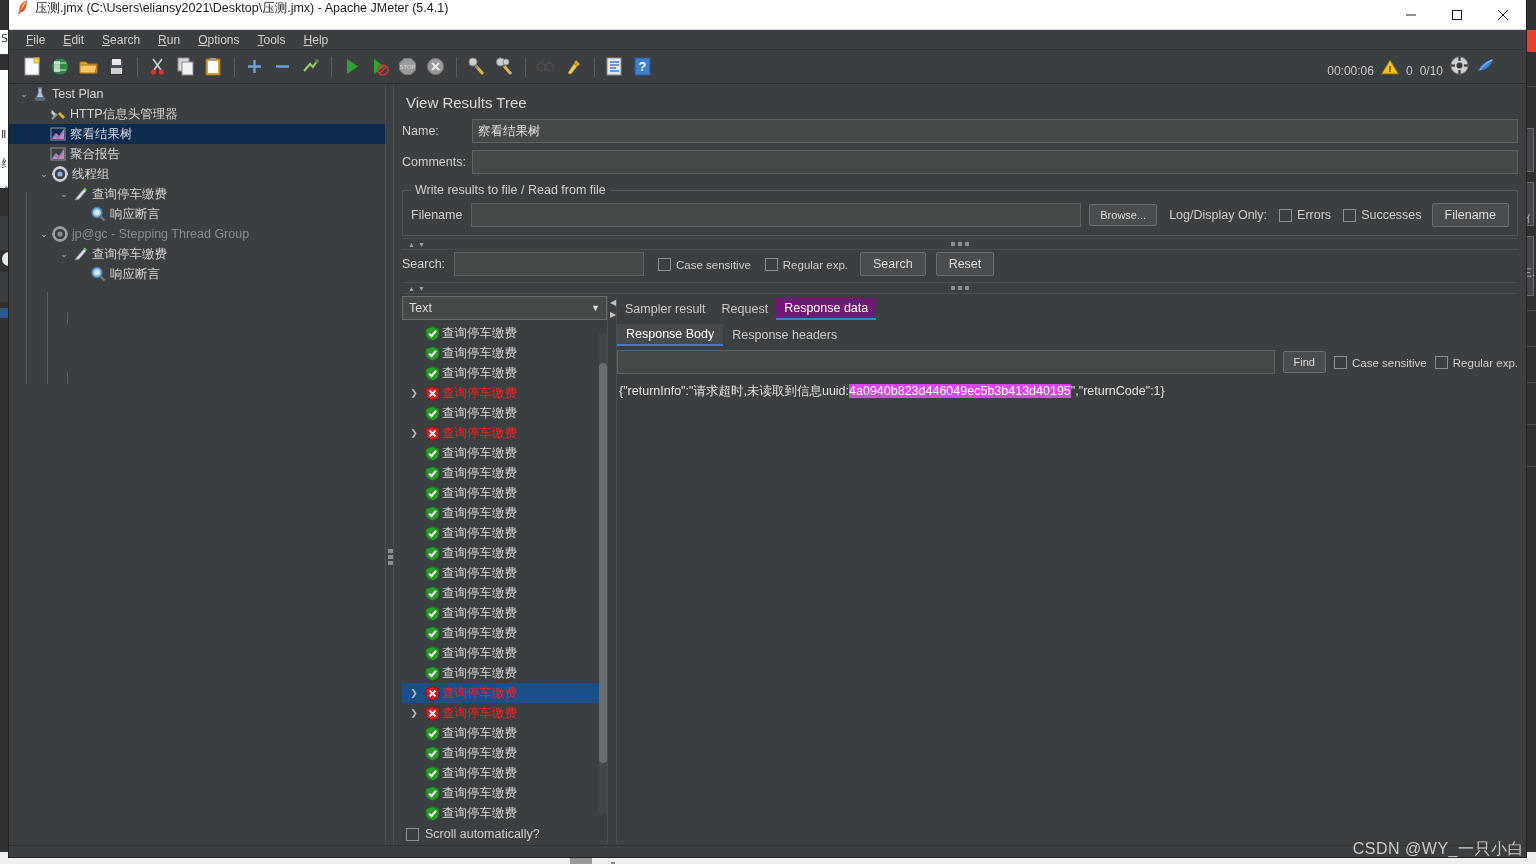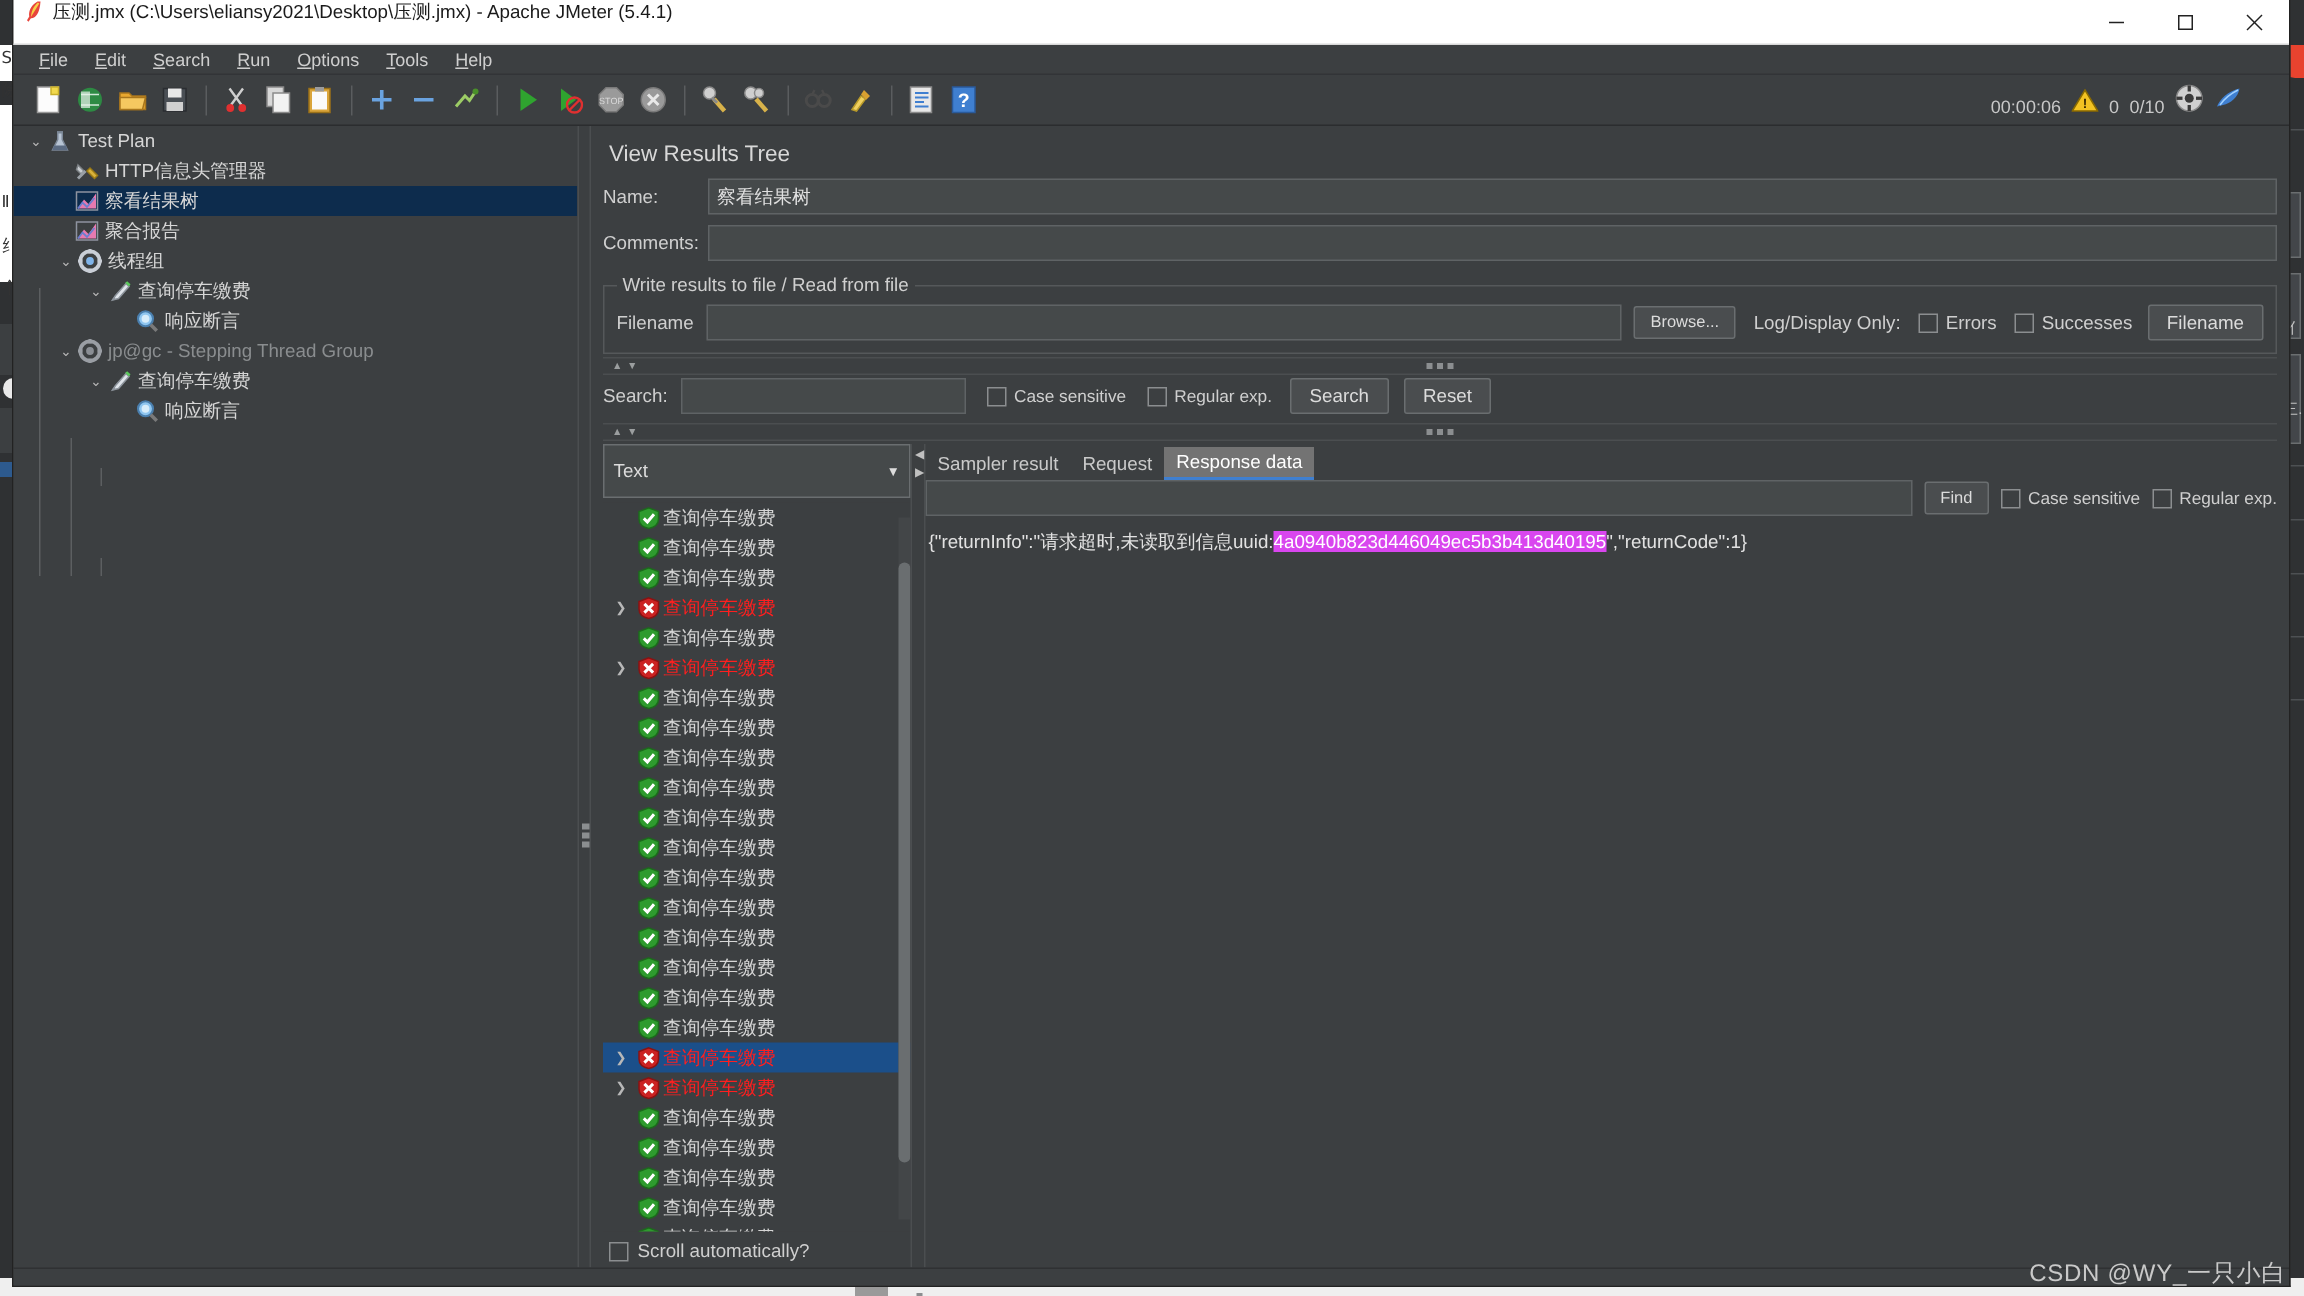--- a/index.html
+++ b/index.html
@@ -107,42 +107,42 @@
 
   .hsplit { height:12px; display:flex; align-items:center; position:relative;
             border-top:1px solid #4b4e50; border-bottom:1px solid #4b4e50; margin:2px 0; }
   .hsplit .arrows { font-size:7px; color:#9b9e9f; padding-left:6px; letter-spacing:3px; }
   .hsplit .dots { position:absolute; left:50%; transform:translateX(-50%); display:flex; gap:3px; }
   .hsplit .dots i { width:4px; height:4px; background:#8b8e90; display:block; }
 
   
   #lower { flex:1; display:flex; min-height:0; }
   #resultlist { width:205px; flex:none; display:flex; flex-direction:column; min-height:0; }
-  .combo { height:36px; background:#45494a; border:1px solid #6a6e70; display:flex; align-items:center;
+  .combo { height:24px; background:#45494a; border:1px solid #6a6e70; display:flex; align-items:center;
            padding:0 6px; color:#dcdcdc; font-size:12.5px; margin-bottom:3px; }
   .combo .carat { margin-left:auto; font-size:9px; }
   #rl-scroll { flex:1; overflow:hidden; position:relative; background:#3c3f41; }
   .rrow { height:20px; display:flex; align-items:center; font-size:12.5px; color:#d6d6d6; padding-left:4px;}
   .rrow.fail { color:#ff1f1f; }
   .rrow.selected { background:#1b4f8a; }
   .rrow .arw { width:16px; text-align:center; color:#b8b8b8; font-size:9px; flex:none;}
   .rrow .shield { width:20px; flex:none; display:flex; align-items:center; justify-content:center;}
   #rl-bar { position:absolute; right:0; top:10px; width:8px; bottom:8px; background:#434648; }
   #rl-bar i { position:absolute; left:0; width:8px; top:30px; height:400px; background:#6a6e70; border-radius:4px;}
   #scrollauto { height:22px; display:flex; align-items:center; gap:6px; padding-left:4px; margin-top:2px;}
 
   #rsplit { width:10px; flex:none; position:relative; border-left:1px solid #4b4e50;border-right:1px solid #4b4e50;}
   #rsplit .ar { position:absolute; left:2px; color:#c0c0c0; font-size:8px; }
   #rsplit .grip { position:absolute; left:3px; top:566px; }
   #rsplit .grip i { display:block; width:4px; height:4px; background:#8b8e90; margin-bottom:3px; }
 
   #detail { flex:1; min-width:0; display:flex; flex-direction:column; }
   .tabs { display:flex; align-items:flex-end; height:24px; }
   .tab { padding:2px 8px; font-size:12.5px; color:#cacaca; height:22px; display:flex;align-items:center;}
-  .tab.active { color:#ffffff; background:#737373; border-bottom:2px solid #3f7fd0; }
+  .tab.active { color:#ffffff; background:#701a75; border-bottom:2px solid #3f7fd0; }
   .subtabs { display:flex; align-items:flex-end; height:24px; margin-top:2px; margin-bottom:4px;}
   .subtab { padding:2px 9px; font-size:12.5px; color:#cacaca; height:22px; display:flex;align-items:center;}
   .subtab.active { color:#ffffff; background:#474a4c; border-bottom:2px solid #3f7fd0; }
 
   .findrow { display:flex; align-items:center; gap:8px; margin-bottom:6px; }
   #respbody { flex:1; background:#3c3f41; padding:3px 2px; font-size:12.5px; color:#e2e2e2;
               font-family:"Liberation Sans", sans-serif; overflow:hidden; line-height:16px;}
   .hl { background:#d946ef; color:#ffffff; }
 
   
@@ -866,20 +866,24 @@
               <i></i>
             </span>
         </div>
 
         <div id="detail">
           <div class="tabs">
             <div class="tab">Sampler result</div>
             <div class="tab">Request</div>
             <div class="tab active">Response data</div>
           </div>
+          <div class="subtabs">
+            <div class="subtab active">Response Body</div>
+            <div class="subtab">Response headers</div>
+          </div>
           <div class="findrow">
             <span class="inp" style="flex:1;"></span>
             <button class="btn sm">Find</button>
             <span class="cbwrap">
               <span class="cbx"></span>
               <span class="lbl" style="font-size:11.5px;">Case sensitive</span>
             </span>
             <span class="cbwrap">
               <span class="cbx"></span>
               <span class="lbl" style="font-size:11.5px;">Regular exp.</span>

